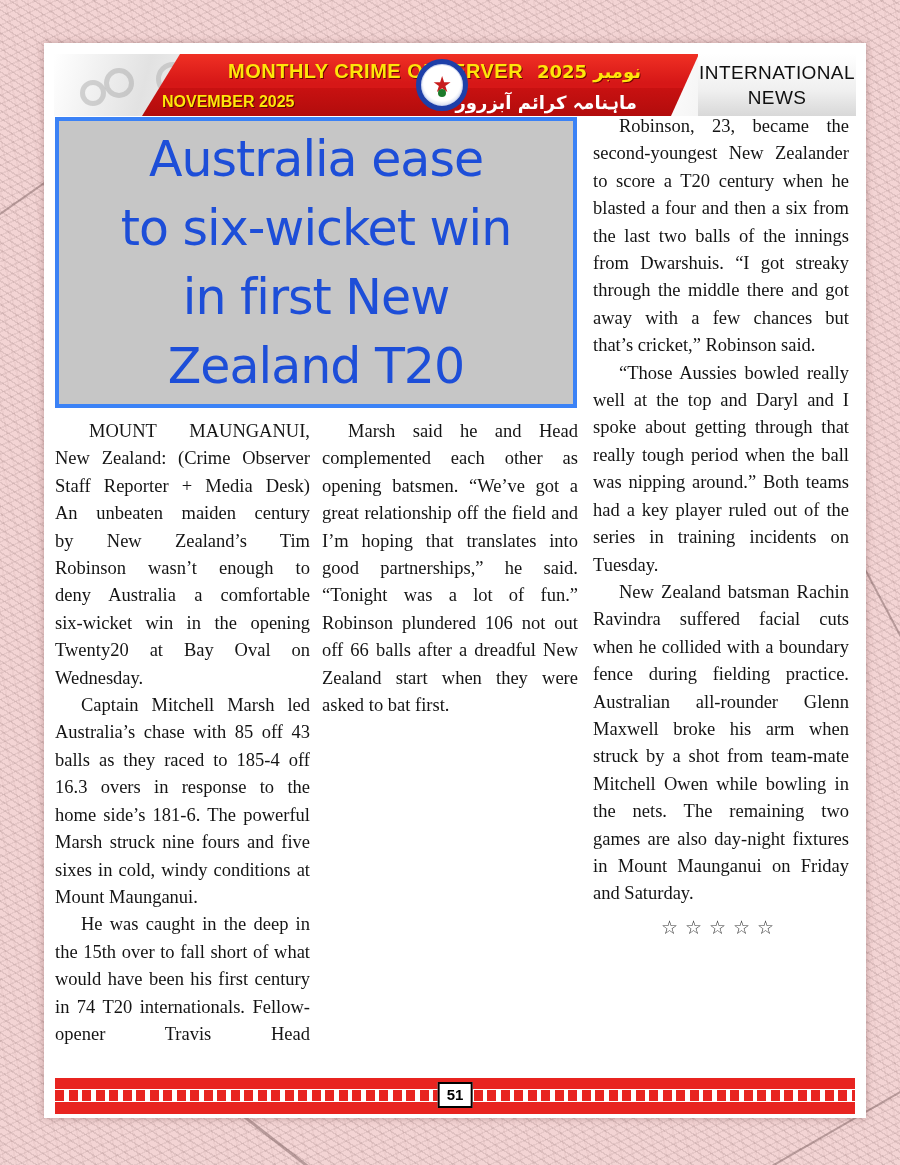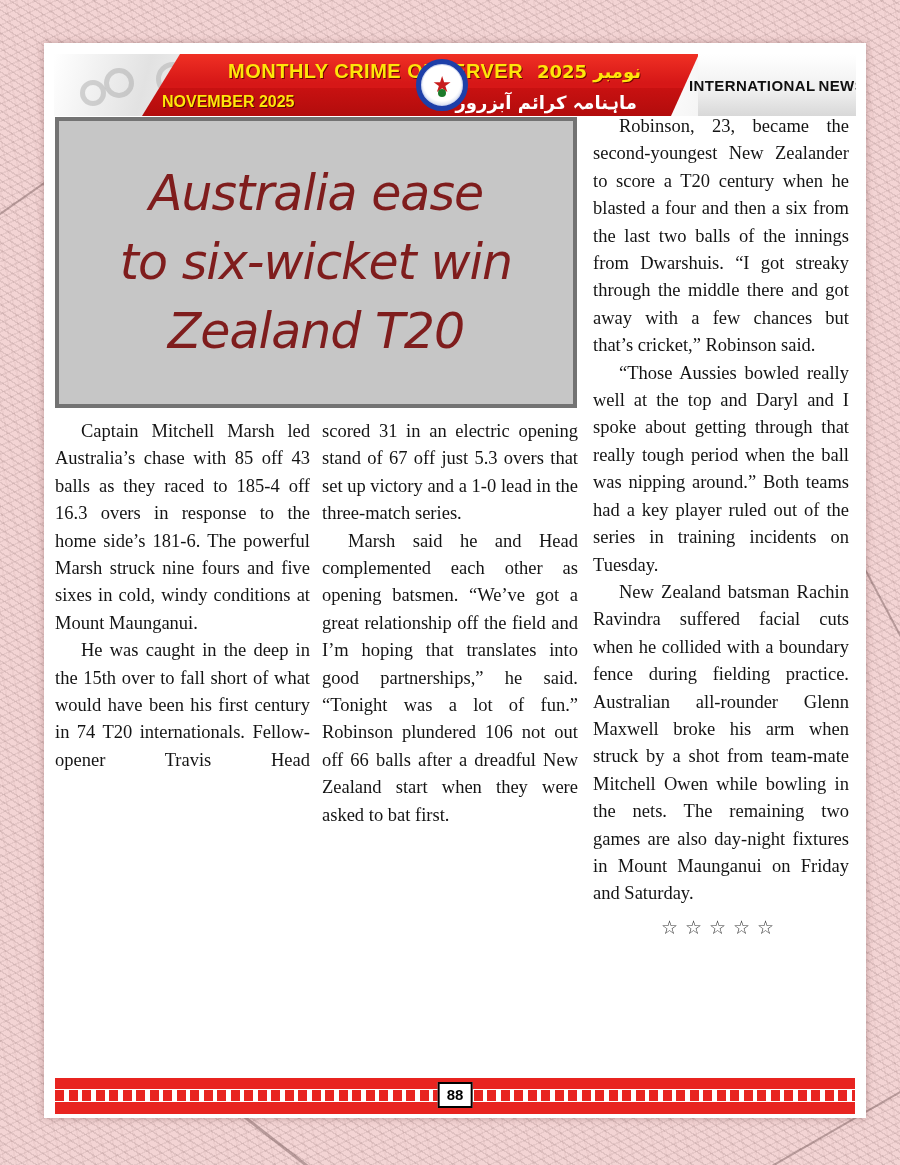--- a/index.html
+++ b/index.html
@@ -75,32 +75,32 @@
   .seal {
     position:absolute; left:362px; top:5px; width:52px; height:52px; border-radius:50%;
     background:radial-gradient(circle at 50% 45%, #ffffff 0 58%, #dfe4f2 70%, #ffffff 100%);
     border:5px solid #1d3fa8; display:flex; align-items:center; justify-content:center;
     box-shadow:0 0 0 1px #c9d2ee inset;
   }
   .seal-star { color:#c81c1c; font-size:22px; line-height:1; font-family:"DejaVu Sans",sans-serif; }
   .seal-dot  { position:absolute; width:8px; height:8px; border-radius:50%; background:#1d7a2a; top:25px; }
   .section {
     position:absolute; right:0; top:0; width:158px; height:62px;
-    display:flex; flex-direction:row; align-items:center; justify-content:center; gap:3px;
+    display:flex; flex-direction:column; align-items:center; justify-content:center; gap:3px;
     background:linear-gradient(180deg,#ffffff 0%,#efefef 60%,#d8d8d8 100%);
-    font-family:"Liberation Sans", sans-serif; font-weight:bold; font-size:15px; color:#101010;
+    font-family:"Liberation Sans", sans-serif; font-weight:normal; font-size:19px; color:#101010;
     letter-spacing:.4px;
   }
 
   
   .headline-box {
     position:absolute; left:11px; top:74px; width:522px; height:291px;
-    background:#c6c6c6; border:4px solid #737373;
+    background:#c6c6c6; border:4px solid #3b82f6;
     display:flex; flex-direction:column; align-items:center; justify-content:center;
-    font-family:"DejaVu Sans", sans-serif; color:#7f1d1d;font-style:italic;
+    font-family:"DejaVu Sans", sans-serif; color:#1d4ed8;
   }
   .hl { display:block; white-space:nowrap; font-size:49px; line-height:69px; letter-spacing:-1px; }
 
   
   .col {
     position:absolute; color:#141414;
     font-size:18.5px; line-height:27.4px; text-align:justify;
   }
   .col p { margin:0; }
   .col p.indent { text-indent:26px; }
@@ -165,38 +165,39 @@
 
     <div class="section">
       <span>INTERNATIONAL</span>
       <span>NEWS</span>
     </div>
   </div>
 
   <div class="headline-box">
     <span class="hl">Australia ease</span>
     <span class="hl">to six-wicket win</span>
+    <span class="hl">in first New</span>
     <span class="hl">Zealand T20</span>
   </div>
 
   <div class="col col1">
+    <p class="firstp">MOUNT MAUNGANUI, New Zealand: (Crime Observer Staff Reporter + Media Desk) An unbeaten maiden century by New Zealand’s Tim Robinson wasn’t enough to deny Australia a comfortable six-wicket win in the opening Twenty20 at Bay Oval on Wednesday.</p>
     <p class="indent">Captain Mitchell Marsh led Australia’s chase with 85 off 43 balls as they raced to 185-4 off 16.3 overs in response to the home side’s 181-6. The powerful Marsh struck nine fours and five sixes in cold, windy conditions at Mount Maunganui.</p>
     <p class="indent spread">He was caught in the deep in the 15th over to fall short of what would have been his first century in 74 T20 internationals. Fellow-opener Travis Head</p>
   </div>
 
   <div class="col col2">
-    <p>scored 31 in an electric opening stand of 67 off just 5.3 overs that set up victory and a 1-0 lead in the three-match series.</p>
     <p class="indent">Marsh said he and Head complemented each other as opening batsmen. “We’ve got a great relationship off the field and I’m hoping that translates into good partnerships,” he said. “Tonight was a lot of fun.” Robinson plundered 106 not out off 66 balls after a dreadful New Zealand start when they were asked to bat first.</p>
   </div>
 
   <div class="col col3">
     <p class="indent">Robinson, 23, became the second-youngest New Zealander to score a T20 century when he blasted a four and then a six from the last two balls of the innings from Dwarshuis. “I got streaky through the middle there and got away with a few chances but that’s cricket,” Robinson said.</p>
     <p class="indent">“Those Aussies bowled really well at the top and Daryl and I spoke about getting through that really tough period when the ball was nipping around.” Both teams had a key player ruled out of the series in training incidents on Tuesday.</p>
     <p class="indent">New Zealand batsman Rachin Ravindra suffered facial cuts when he collided with a boundary fence during fielding practice. Australian all-rounder Glenn Maxwell broke his arm when struck by a shot from team-mate Mitchell Owen while bowling in the nets. The remaining two games are also day-night fixtures in Mount Maunganui on Friday and Saturday.</p>
     <div class="stars">☆☆☆☆☆</div>
   </div>
 
   <div class="fbar b1"></div>
   <div class="fstrip"></div>
   <div class="fbar b2"></div>
-  <div class="pagenum">88</div>
+  <div class="pagenum">51</div>
 
 </div>
 
 </body></html>

